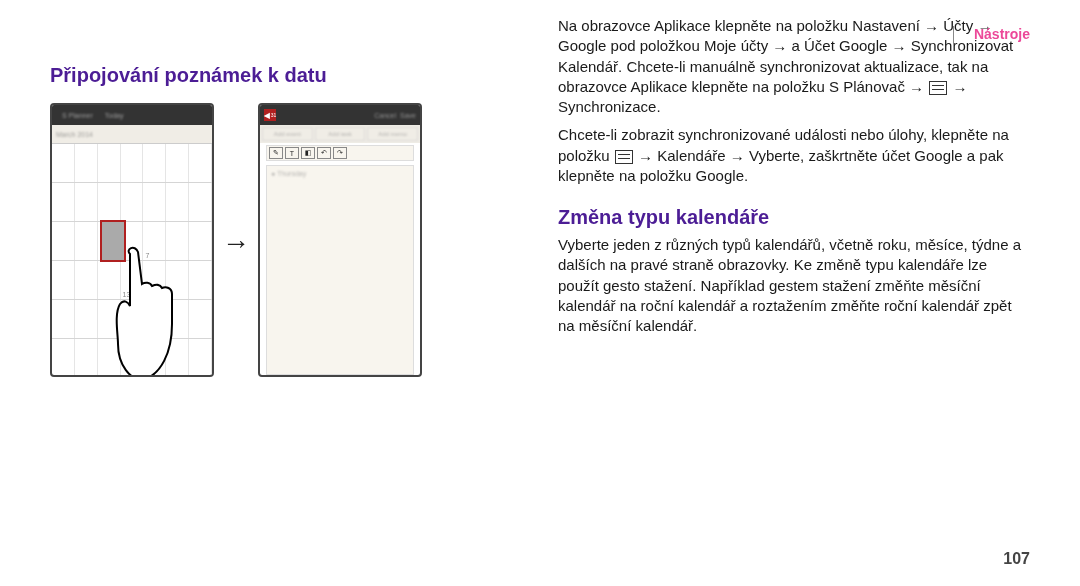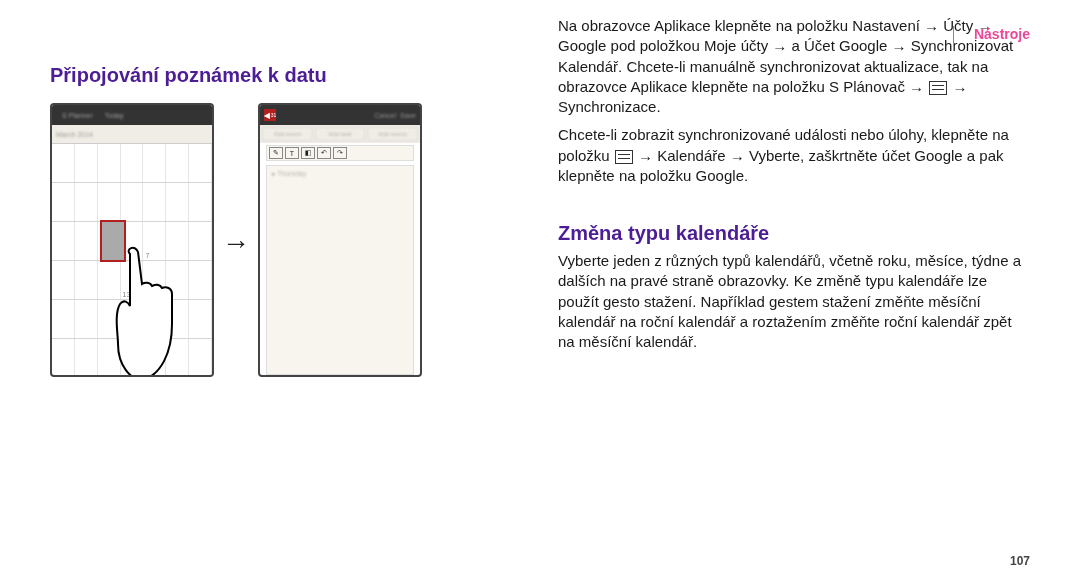--- a/index.html
+++ b/index.html
@@ -193,21 +193,21 @@
     background: #f8f5ee;
     border: 1px solid #ddd;
     padding: 4px;
     font-size: 7px;
     color: #888;
   }
   .page-num {
     position: absolute;
     bottom: 18px;
     right: 50px;
-    font-size: 12px;
+    font-size: 16px;
     font-weight: bold;
     color: #444;
   }
   .inline-icon {
     display: inline-block;
     vertical-align: middle;
     width: 16px;
     height: 12px;
     border: 1px solid #333;
     position: relative;
@@ -350,18 +350,18 @@
   </div>
 
   <div class="col">
     <p>
       <span>Na obrazovce Aplikace klepněte na položku </span><b>Nastavení</b> → <b>Účty</b> → <b>Google</b><span> pod položkou </span><b>Moje účty</b><span> → a Účet Google → </span><b>Synchronizovat Kalendář</b><span>. Chcete-li manuálně synchronizovat aktualizace, tak na obrazovce Aplikace klepněte na položku </span><b>S Plánovač</b><span> → </span><span class="inline-icon"></span> → <b>Synchronizace</b><span>.</span>
     </p>
     <p>
       <span>Chcete-li zobrazit synchronizované události nebo úlohy, klepněte na položku </span><span class="inline-icon"></span> → <b>Kalendáře</b> → <b>Vyberte</b><span>, zaškrtněte účet Google a pak klepněte na položku </span><b>Google</b><span>.</span>
     </p>
 
-    <h2 style="margin-top:36px;">Změna typu kalendáře</h2>
+    <h2 style="margin-top:20px;">Změna typu kalendáře</h2>
     <p>Vyberte jeden z různých typů kalendářů, včetně roku, měsíce, týdne a dalších na pravé straně obrazovky. Ke změně typu kalendáře lze použít gesto stažení. Například gestem stažení změňte měsíční kalendář na roční kalendář a roztažením změňte roční kalendář zpět na měsíční kalendář.</p>
   </div>
 </div>
 
 <div class="page-num">107</div>
 
 </body></html>

